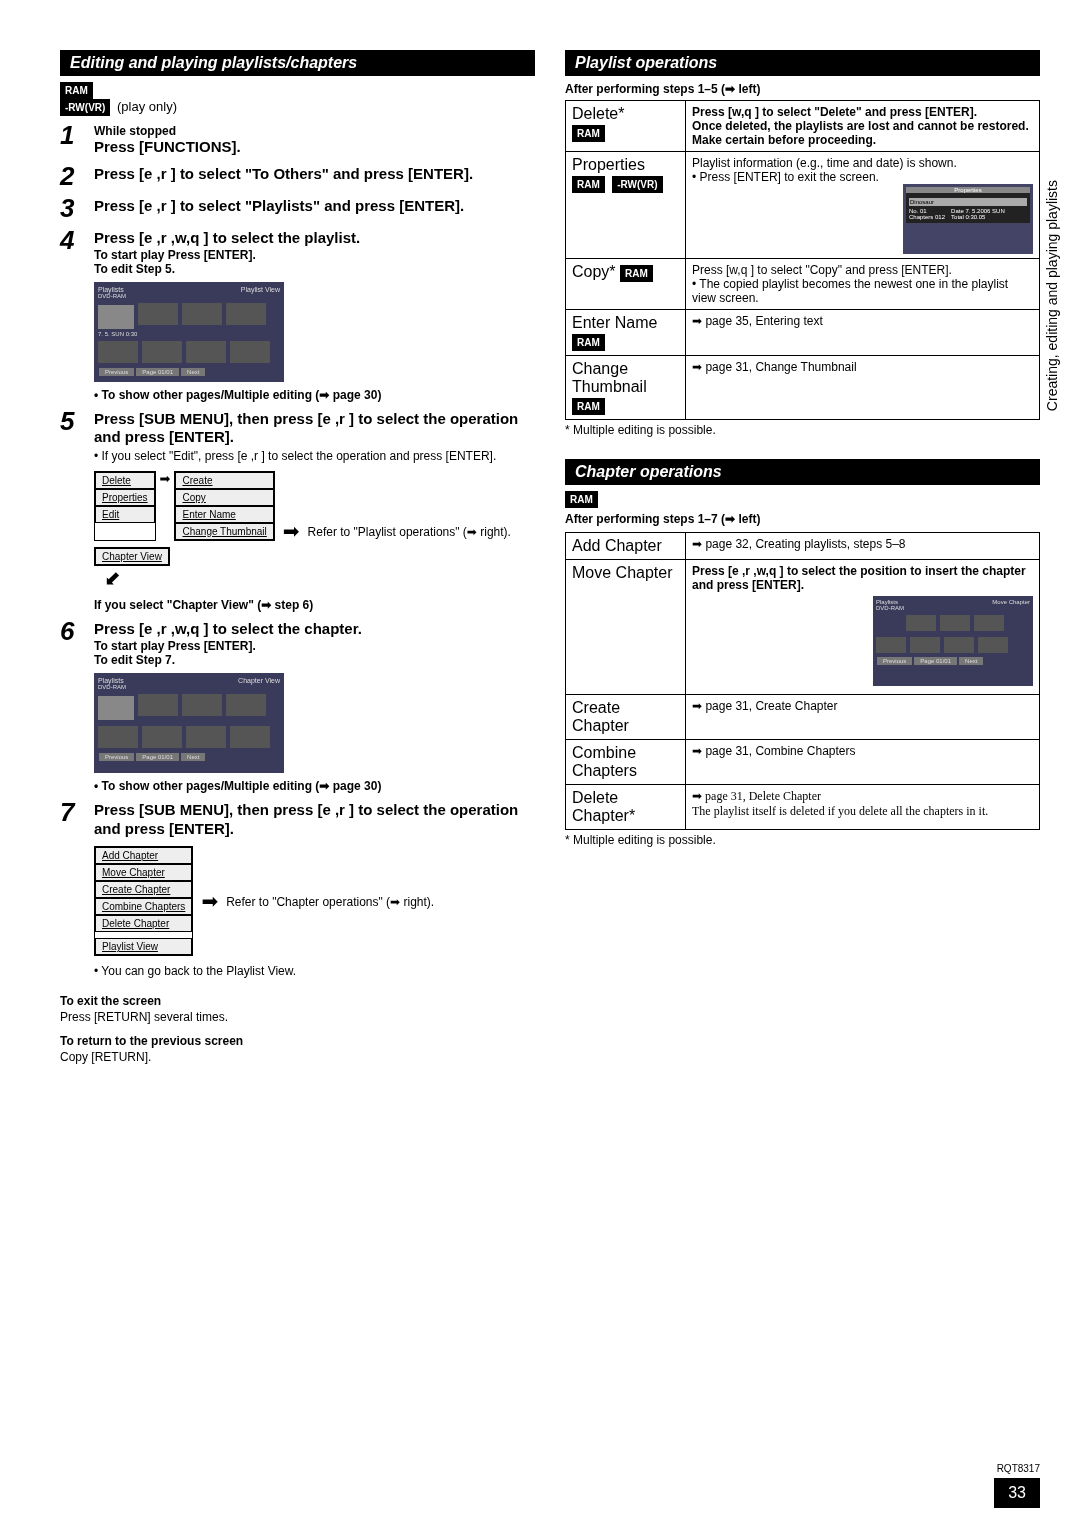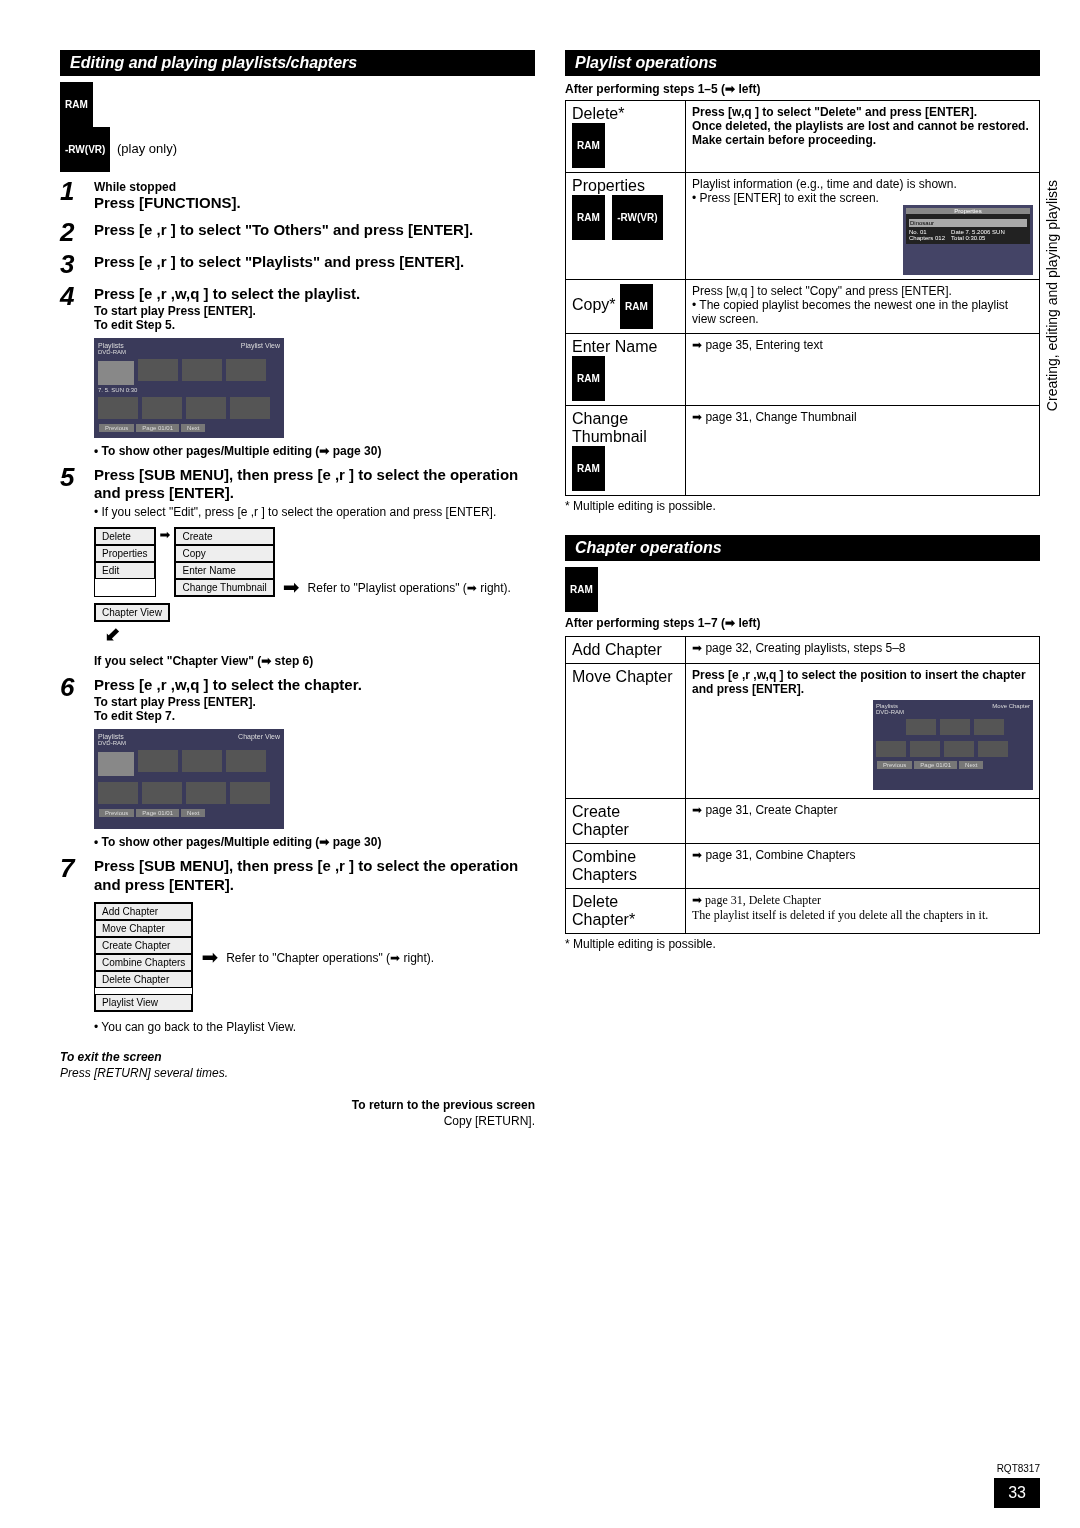--- a/index.html
+++ b/index.html
@@ -26,21 +26,21 @@
     padding: 4px 10px;
     font-size: 16px;
     margin-bottom: 6px;
   }
   .badge {
     display: inline-block;
     background: #000;
     color: #fff;
     font-size: 10px;
     font-weight: bold;
-    padding: 17px 5px;
+    padding: 3px 5px;
     margin-right: 3px;
   }
   .step {
     display: flex;
     margin-top: 6px;
     gap: 10px;
   }
   .step-num {
     font-size: 26px;
     font-weight: bold;
@@ -78,21 +78,21 @@
   .menu-diagram {
     margin: 8px 0;
     display: flex;
     align-items: center;
     gap: 8px;
   }
   .menu-box {
     border: 1px solid #000;
     font-size: 10px;
   }
-  .menu-cell { border: 1px solid #000; padding: 2px 6px; background: #eee; }
+  .menu-cell { border: 1px solid #000; padding: 2px 6px; background: #eee; text-decoration: underline; }
   .menu-col { display: flex; flex-direction: column; }
   .arrow-big {
     font-size: 20px;
   }
   .op-table {
     border-collapse: collapse;
     width: 100%;
     font-size: 12px;
   }
   .op-table td {
@@ -288,25 +288,25 @@
             <div class="menu-cell">Delete Chapter</div>
             <div class="menu-cell" style="margin-top:6px;">Playlist View</div>
           </div>
           <div class="arrow-big">➡</div>
           <div class="sub-text">Refer to "Chapter operations" (➡ right).</div>
         </div>
         <div class="sub-text">• You can go back to the Playlist View.</div>
       </div>
     </div>
 
-    <div style="margin-top:16px;font-style:italic;">
+    <div style="margin-top:16px;">
       <div class="sub-bold">To exit the screen</div>
       <div class="sub-text">Press [RETURN] several times.</div>
     </div>
-    <div style="margin-top:18px;text-align:right;">
+    <div style="margin-top:10px;">
       <div class="sub-bold">To return to the previous screen</div>
       <div class="sub-text">Copy [RETURN].</div>
     </div>
   </div>
 
   <div class="col">
     <div class="section-header">Playlist operations</div>
     <div class="sub-bold" style="margin:4px 0;">After performing steps 1–5 (➡ left)</div>
     <table class="op-table">
       <tbody>

